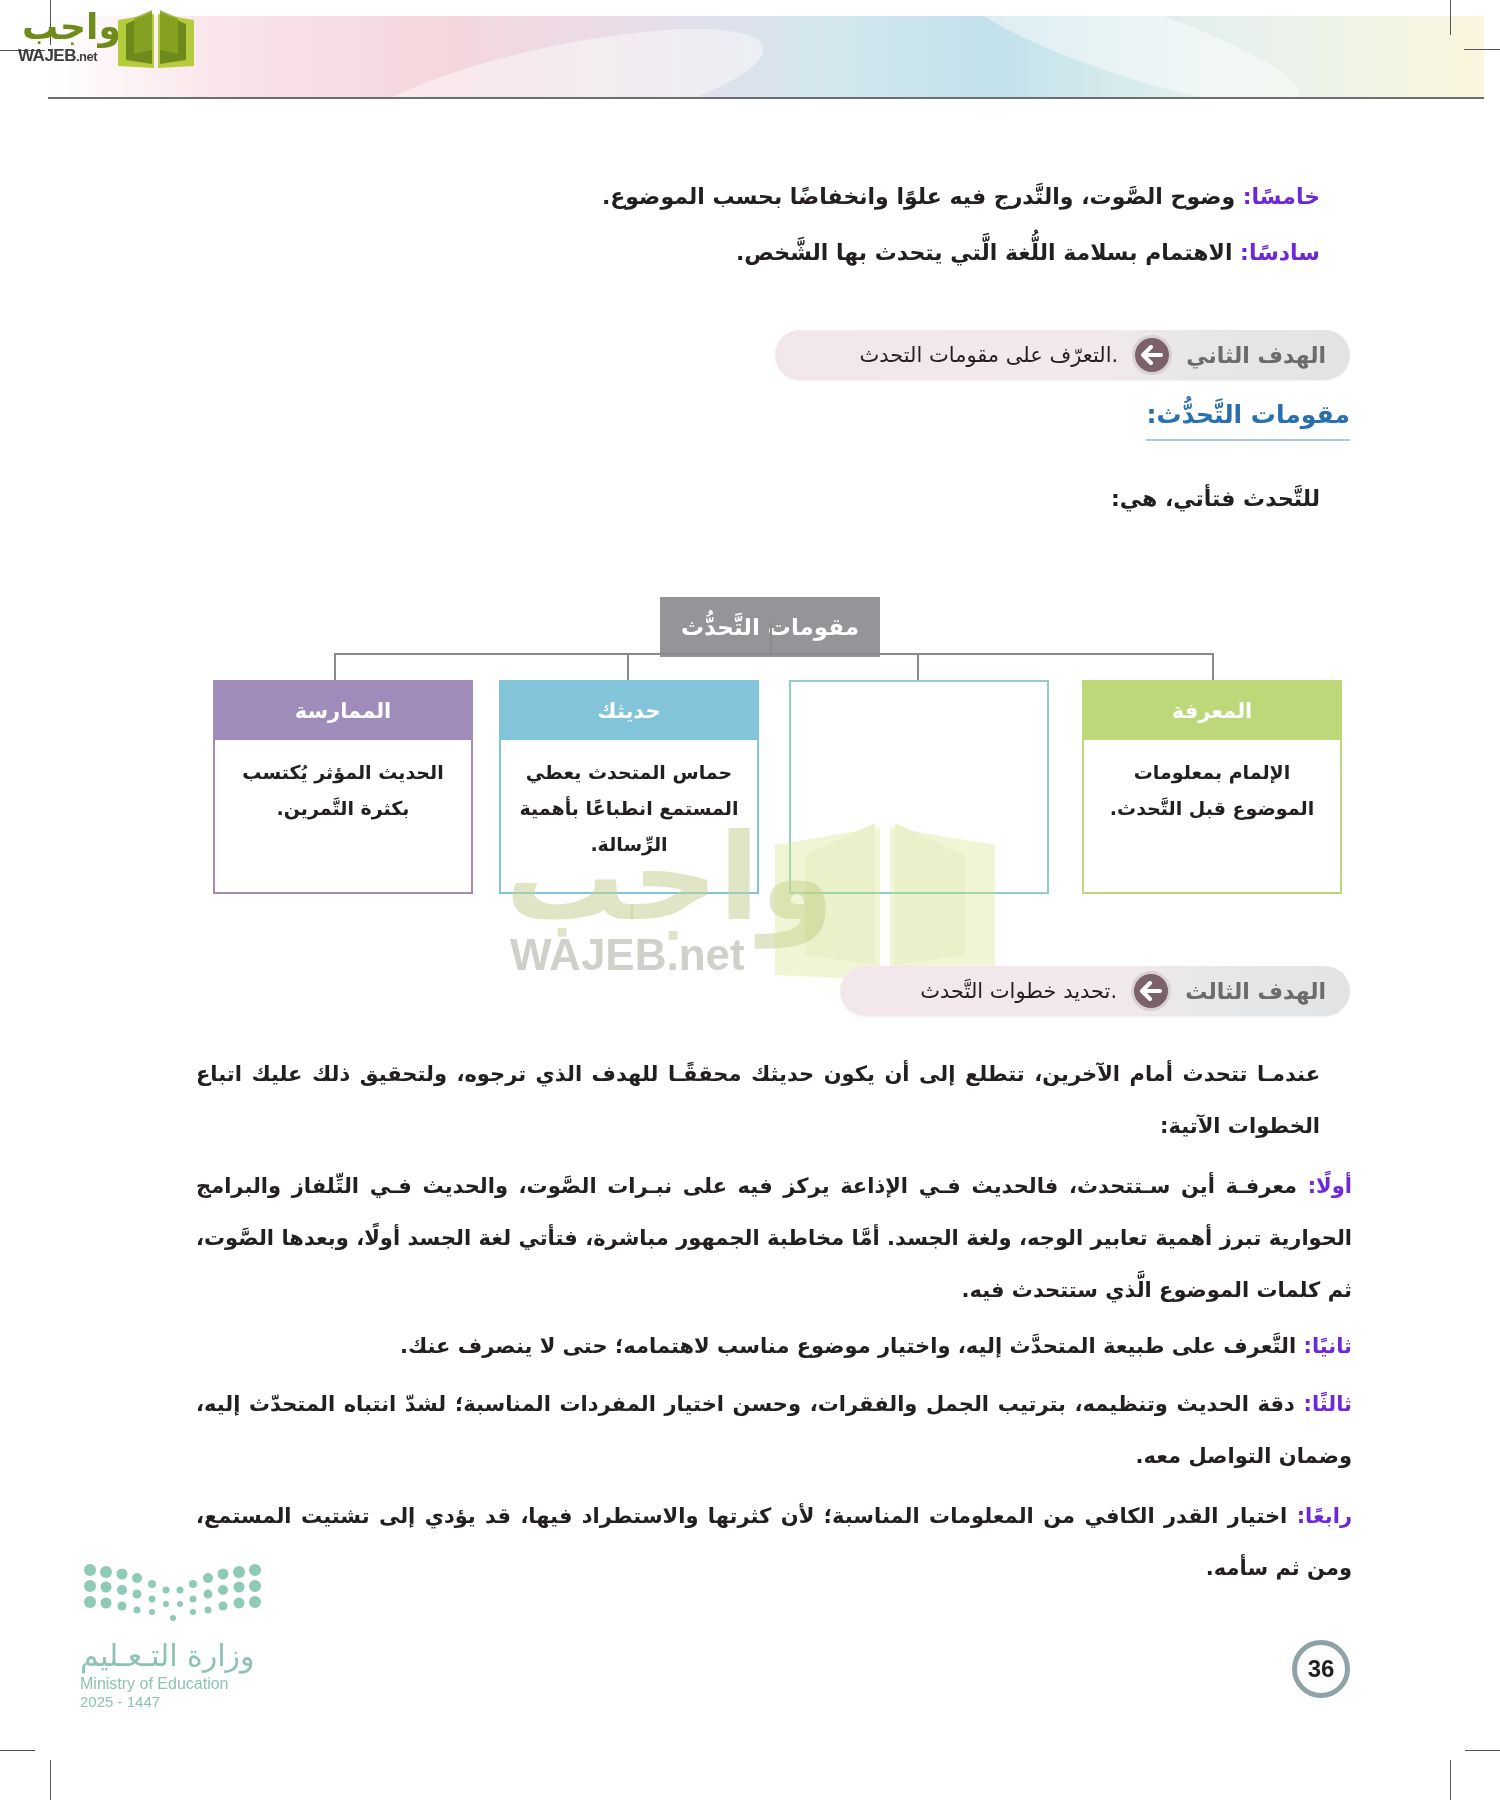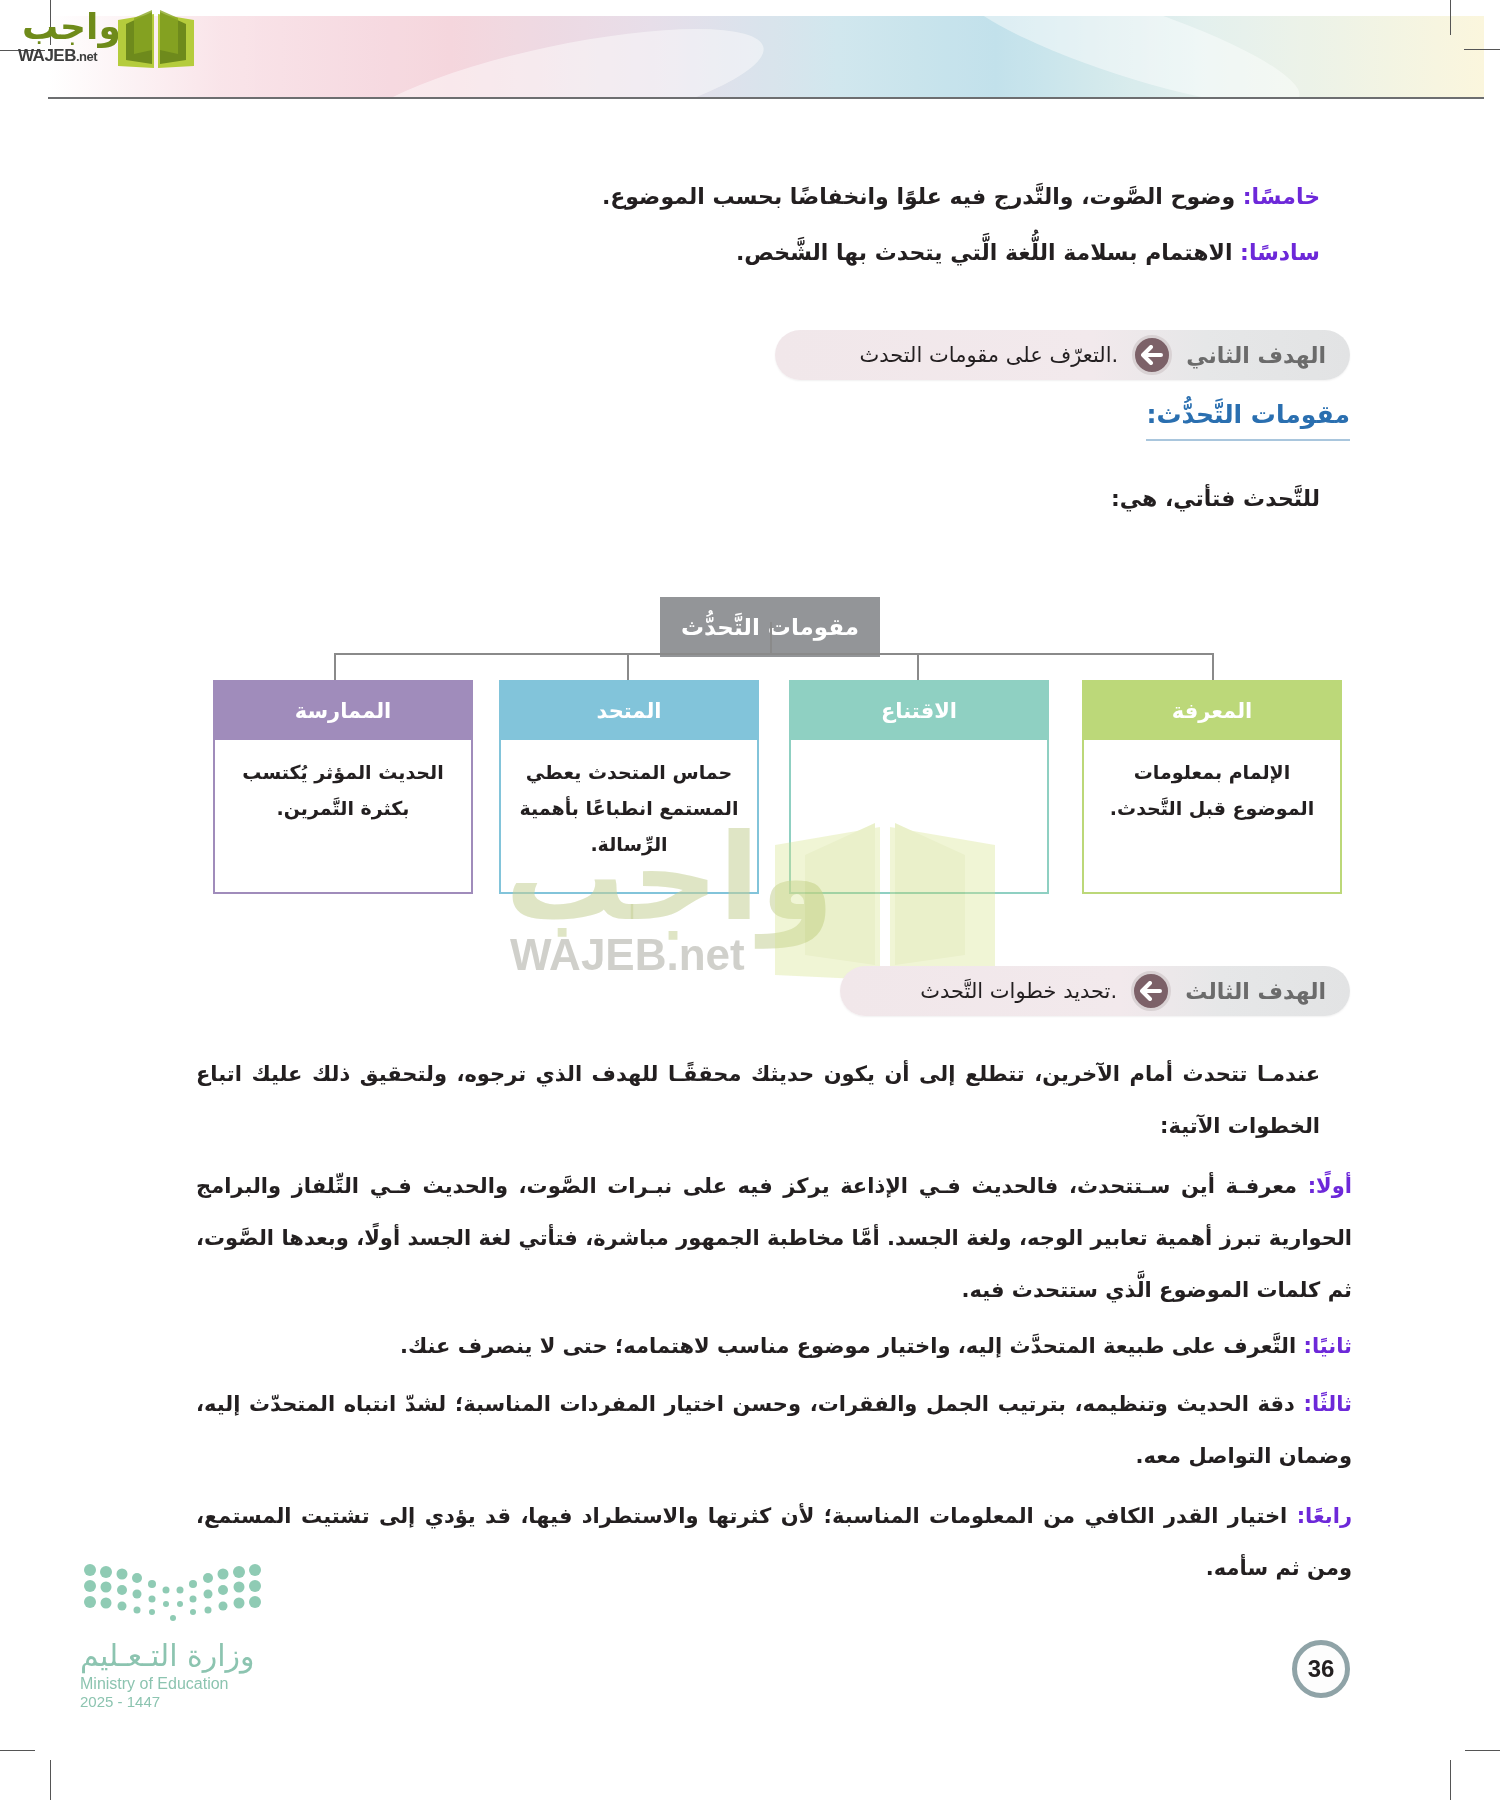--- a/index.html
+++ b/index.html
@@ -170,24 +170,23 @@
 <div class="conn" style="left:334px;top:653px;width:2px;height:28px;"></div>
 <div class="conn" style="left:627px;top:653px;width:2px;height:28px;"></div>
 <div class="conn" style="left:917px;top:653px;width:2px;height:28px;"></div>
 <div class="conn" style="left:1212px;top:653px;width:2px;height:28px;"></div>
 
 <div class="card" style="left:1082px;border-color:#bcd879;">
   <div class="card-head" style="background:#bcd879;">المعرفة</div>
   <div class="card-body">الإلمام بمعلومات الموضوع قبل التَّحدث.</div>
 </div>
 <div class="card" style="left:789px;border-color:#8fd0c2;">
-  <div class="card-head" style="background:#8fd0c2;">الاقتناع</div>
 </div>
 <div class="card" style="left:499px;border-color:#82c4da;">
-  <div class="card-head" style="background:#82c4da;">المتحد</div>
+  <div class="card-head" style="background:#82c4da;">حديثك</div>
   <div class="card-body">حماس المتحدث يعطي المستمع انطباعًا بأهمية الرِّسالة.</div>
 </div>
 <div class="card" style="left:205px;border-color:#a08cbb;margin-left:8px;">
   <div class="card-head" style="background:#a08cbb;">الممارسة</div>
   <div class="card-body">الحديث المؤثر يُكتسب بكثرة التَّمرين.</div>
 </div>
 
 <div class="wm-ar">واجب</div>
 <div class="wm-en">WAJEB.net</div>
 <svg class="wm-book" viewBox="0 0 220 165">

